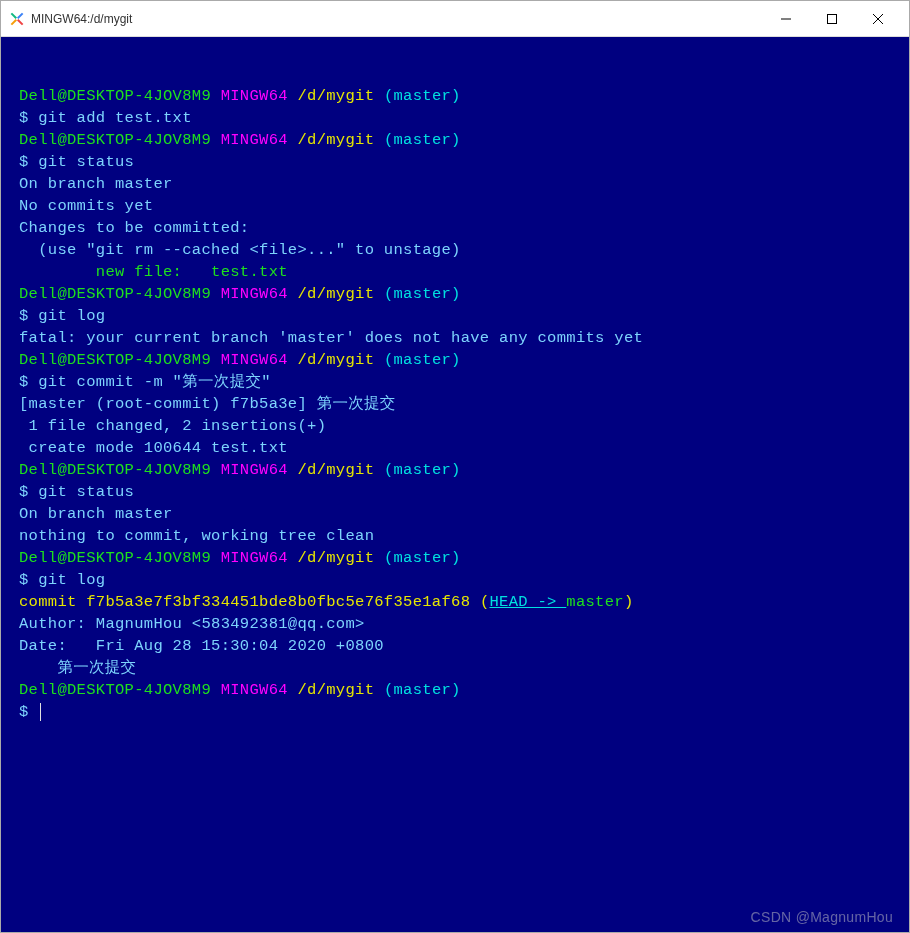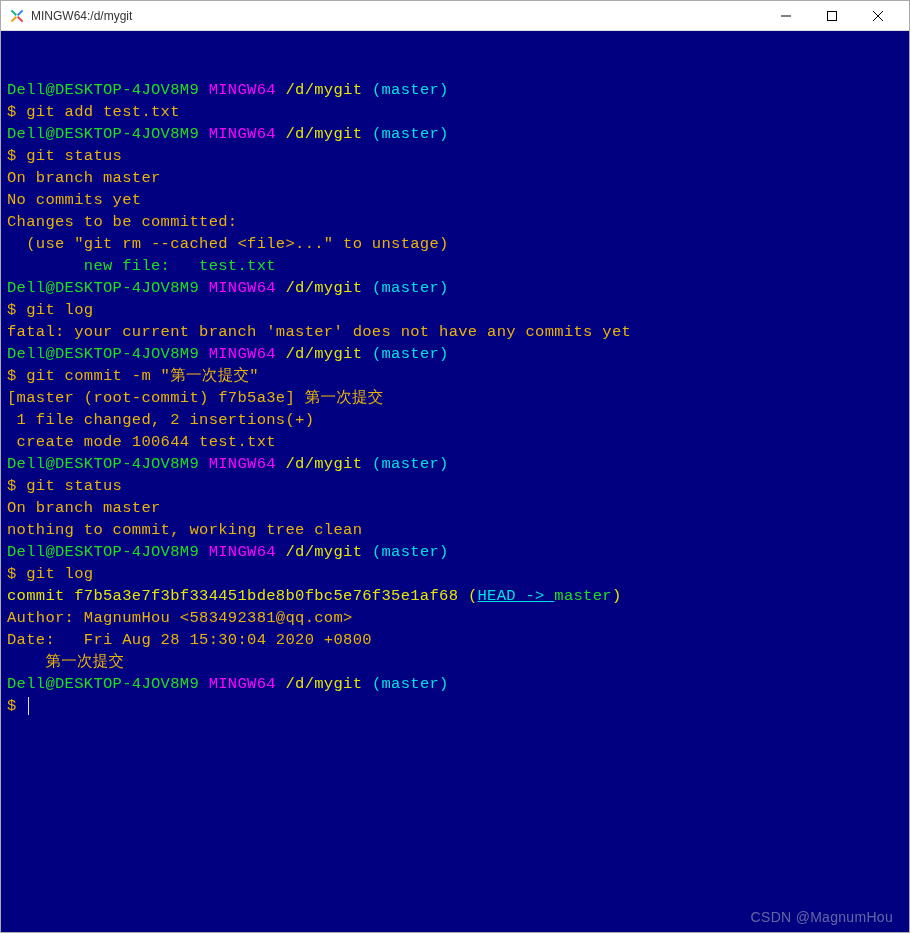--- a/index.html
+++ b/index.html
@@ -11,21 +11,21 @@
       overflow: hidden;
     }
     .window {
       width: 100%;
       height: 100%;
       display: flex;
       flex-direction: column;
       border: 1px solid #aaa;
     }
     .titlebar {
-      height: 30px;
+      height: 36px;
       background: #ffffff;
       display: flex;
       align-items: center;
       padding: 0 8px;
       border-bottom: 1px solid #ddd;
       font-family: "Segoe UI", Tahoma, sans-serif;
       font-size: 12px;
       color: #333;
     }
     .titlebar-icon {
@@ -48,34 +48,34 @@
       justify-content: center;
       font-size: 14px;
       color: #000;
       cursor: default;
     }
     .titlebar-btn svg { display: block; }
     .terminal {
       flex: 1;
       background: #000080;
       color: #c0c0c0;
-      padding: 4px 6px;
+      padding: 4px 18px;
       font-size: 15.5px;
       line-height: 22px;
       white-space: pre;
       position: relative;
       letter-spacing: 0.3px;
       overflow: hidden;
     }
     .line { white-space: pre; }
     .c-user { color: #1de01d; }
     .c-env { color: #ff00ff; }
     .c-path { color: #e6e600; }
     .c-branch { color: #00e0e0; }
-    .c-white { color: #eab308; }
+    .c-white { color: #7dd3fc; }
     .c-green { color: #1de01d; font-family: Liberation Mono, monospace; }
     .c-yellow { color: #e6e600; }
     .c-cyan { color: #00e0e0; text-decoration: underline; }
     .cursor {
       display: inline-block;
       width: 1px;
       height: 18px;
       background: #e0e0e0;
       vertical-align: text-bottom;
       margin-left: 2px;

